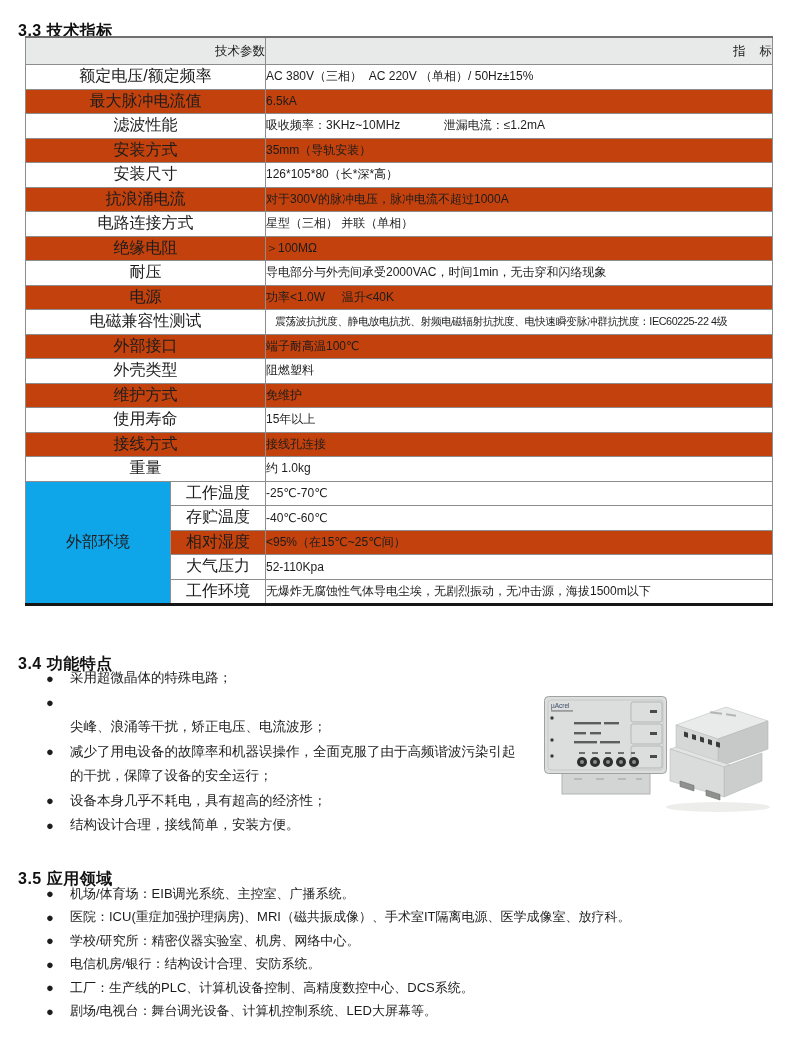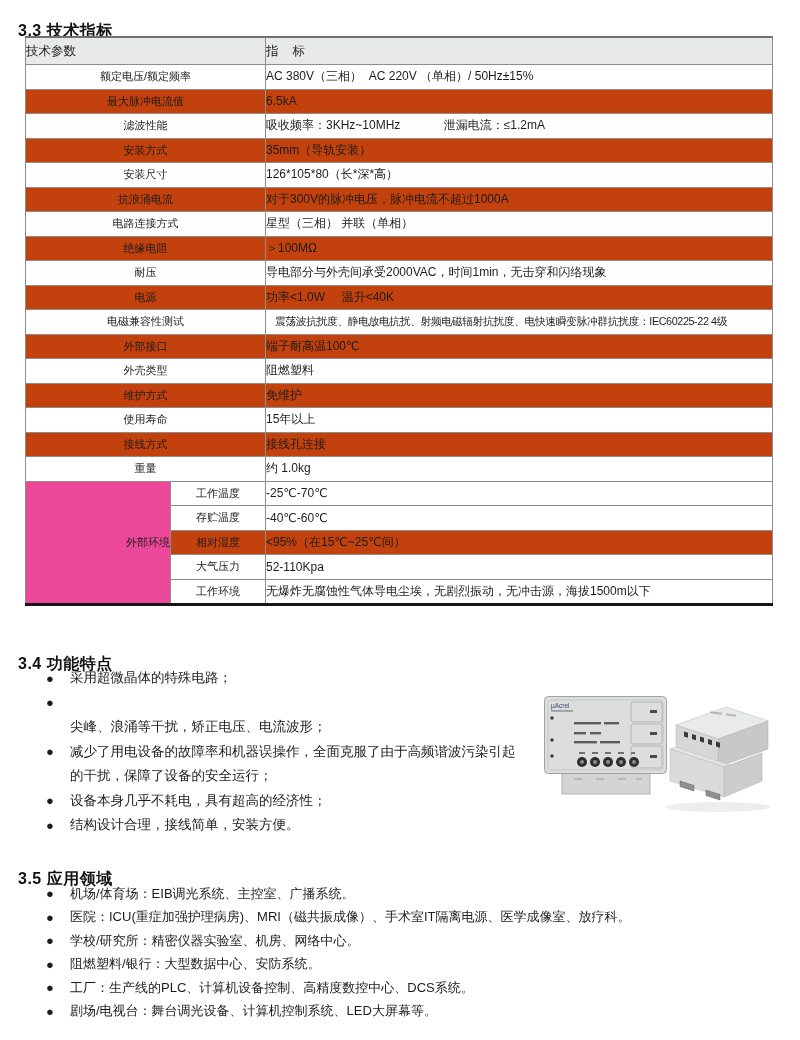--- a/index.html
+++ b/index.html
@@ -18,27 +18,27 @@
 
   
   table.specs {
     position:absolute; left:25px; top:36px; width:747px;
     border-collapse:collapse; table-layout:fixed;
     border-top:2px solid #6f6f6f; border-bottom:3px solid #161616;
   }
   table.specs th, table.specs td { border:1px solid #8d8d8d; padding:0; overflow:hidden; }
   table.specs thead th {
     height:26px; background:#e8e9e9; font-weight:normal;
-    font-size:12.5px; text-align:left; white-space:pre;
-  }
-  td.param { height:23.5px; text-align:center; font-size:11px; }
+    font-size:12.5px; text-align:right; white-space:pre;
+  }
+  td.param { height:23.5px; text-align:center; font-size:16px; }
   td.value { height:23.5px; text-align:left; font-size:12px; padding-left:13px; white-space:pre;margin-top:19px; }
   td.value.tight { font-size:10.8px; letter-spacing:-0.4px; padding-left:9px; }
   tr.shaded td { background:#c2410c; }
-  td.env-label { background:#ec4899;text-align:right; }
+  td.env-label { background:#0ea5e9; }
 
   
   .bullets { position:absolute; left:46px; }
   #features-list { top:666px; width:530px; }
   #apps-list     { top:882px; width:720px; }
   .bline { display:flex; align-items:center; height:24.5px; font-size:13.5px; white-space:pre; }
   #apps-list .bline { height:23.5px; font-size:13px; }
   .dot { display:inline-block; width:24px; font-size:13px; flex:0 0 24px; }
 
   
@@ -234,16 +234,16 @@
     <polygon points="44,93 58,97.5 58,103 44,98.5" fill="#8f918f" stroke="#6c6e6d" stroke-width="0.6"></polygon>
   </g>
 </svg>
 
 <h2 class="heading" id="h-apps">3.5 应用领域</h2>
 
 <div class="bullets" id="apps-list">
     <div class="bline"><span class="dot">●</span><span>机场/体育场：EIB调光系统、主控室、广播系统。</span></div>
     <div class="bline"><span class="dot">●</span><span>医院：ICU(重症加强护理病房)、MRI（磁共振成像）、手术室IT隔离电源、医学成像室、放疗科。</span></div>
     <div class="bline"><span class="dot">●</span><span>学校/研究所：精密仪器实验室、机房、网络中心。</span></div>
-    <div class="bline"><span class="dot">●</span><span>阻燃塑料/银行：大型数据中心、安防系统。</span></div>
+    <div class="bline"><span class="dot">●</span><span>电信机房/银行：结构设计合理、安防系统。</span></div>
     <div class="bline"><span class="dot">●</span><span>工厂：生产线的PLC、计算机设备控制、高精度数控中心、DCS系统。</span></div>
     <div class="bline"><span class="dot">●</span><span>剧场/电视台：舞台调光设备、计算机控制系统、LED大屏幕等。</span></div>
   </div>
 
 </body></html>

